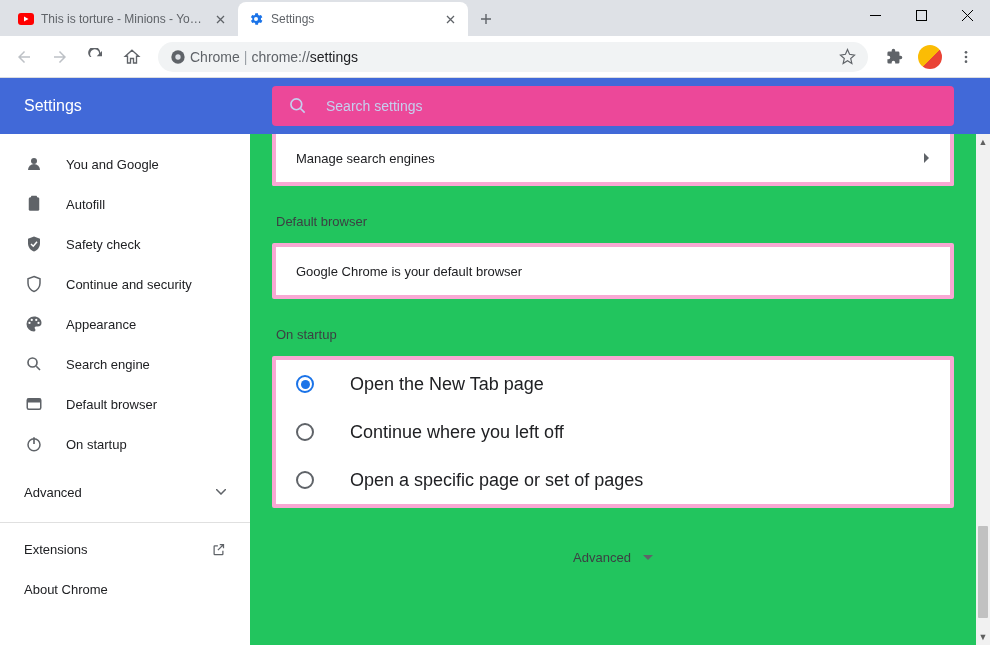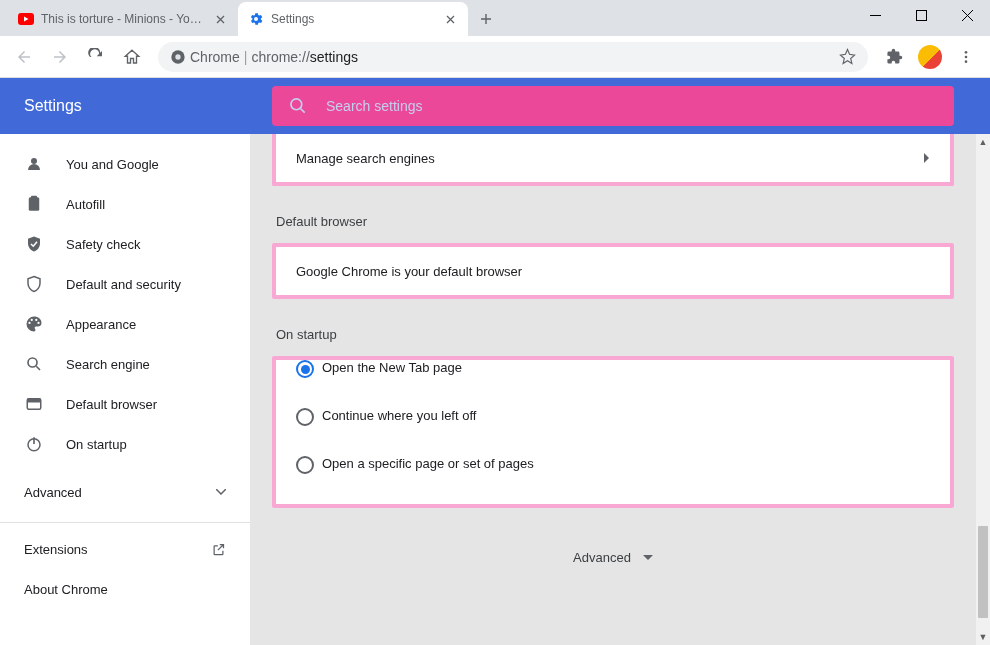--- a/index.html
+++ b/index.html
@@ -38,25 +38,25 @@
 
 
 .content { display: flex; height: calc(645px - 36px - 42px - 56px); position: relative; }
 .sidebar { width: 250px; overflow-y: auto; padding-top: 10px; }
 .nav-item { height: 40px; display: flex; align-items: center; padding-left: 24px; gap: 22px; font-size: 13px; color: #202124; cursor: pointer; }
 .nav-item .nicon { width: 20px; display: flex; justify-content: center; color: #5f6368; }
 .advanced-row { height: 40px; display: flex; align-items: center; padding: 0 24px; font-size: 13px; color: #202124; cursor: pointer; justify-content: space-between; margin-top: 8px; }
 .divider { height: 1px; background: #e0e0e0; margin: 10px 0 6px 0; }
 .footer-item { height: 40px; display: flex; align-items: center; padding: 0 24px; justify-content: space-between; font-size: 13px; color: #202124; cursor: pointer; }
 
-.main { flex: 1; overflow-y: auto; padding: 0 36px 20px 22px; background: #e5e5e5; position: relative; }
+.main { flex: 1; overflow-y: auto; padding: 0 36px 20px 22px; background: #22c55e; position: relative; }
 .card { background: #fff; border: 4px solid #f9a8d4; border-radius: 2px; }
 .card-row { height: 48px; display: flex; align-items: center; padding: 0 20px; font-size: 13px; color: #202124; justify-content: space-between; cursor: pointer; }
 .section-heading { font-size: 13px; color: #3c4043; margin: 28px 0 14px 4px; font-weight: 400; }
-.radio-row { height: 48px; display: flex; align-items: flex-start; padding: 0 20px; font-size: 13px; color: #202124; gap: 8px; cursor: pointer; }
+.radio-row { height: 48px; display: flex; align-items: center; padding: 0 20px; font-size: 18px; color: #202124; gap: 36px; cursor: pointer; }
 .radio { width: 18px; height: 18px; border: 2px solid #5f6368; border-radius: 50%; display: flex; align-items: center; justify-content: center; }
 .radio.checked { border-color: #1a73e8; }
 .radio.checked::after { content: ''; width: 9px; height: 9px; background: #1a73e8; border-radius: 50%; }
 .adv-footer { margin-top: 42px; display: flex; justify-content: center; align-items: center; gap: 12px; font-size: 13px; color: #3c4043; cursor: pointer; }
 
 .scrollbar { position: absolute; right: 0; top: 0; bottom: 0; width: 14px; background: #f1f1f1; display: flex; flex-direction: column; }
 .sb-btn { height: 16px; display: flex; align-items: center; justify-content: center; color: #606060; font-size: 9px; }
 .sb-track { flex: 1; position: relative; }
 .sb-thumb { position: absolute; left: 2px; right: 2px; background: #c1c1c1; top: 376px; height: 92px; border-radius: 1px; }
 
@@ -215,21 +215,21 @@
           </svg>
         </span>
         <span>Safety check</span>
       </div>
     <div class="nav-item">
         <span class="nicon">
           <svg width="18" height="18" viewBox="0 0 24 24">
             <path d="M12 2l8 3v6c0 5-3.4 9.7-8 11-4.6-1.3-8-6-8-11V5z" fill="none" stroke="currentColor" stroke-width="2"></path>
           </svg>
         </span>
-        <span>Default and security</span>
+        <span>Continue and security</span>
       </div>
     <div class="nav-item">
         <span class="nicon">
           <svg width="18" height="18" viewBox="0 0 24 24">
             <path fill="currentColor" d="M12 2a10 10 0 000 20 2 2 0 001.4-3.4 2 2 0 011.4-3.4H17a5 5 0 005-5C22 5.6 17.5 2 12 2zM6 12a1.5 1.5 0 110-3 1.5 1.5 0 010 3zm3-4a1.5 1.5 0 110-3 1.5 1.5 0 010 3zm6 0a1.5 1.5 0 110-3 1.5 1.5 0 010 3zm3 4a1.5 1.5 0 110-3 1.5 1.5 0 010 3z"></path>
           </svg>
         </span>
         <span>Appearance</span>
       </div>
     <div class="nav-item">

